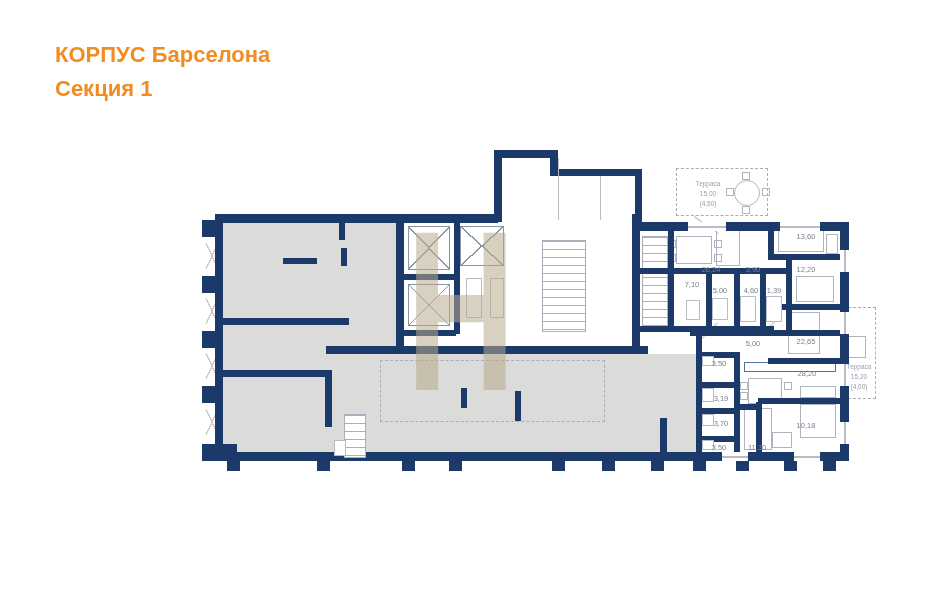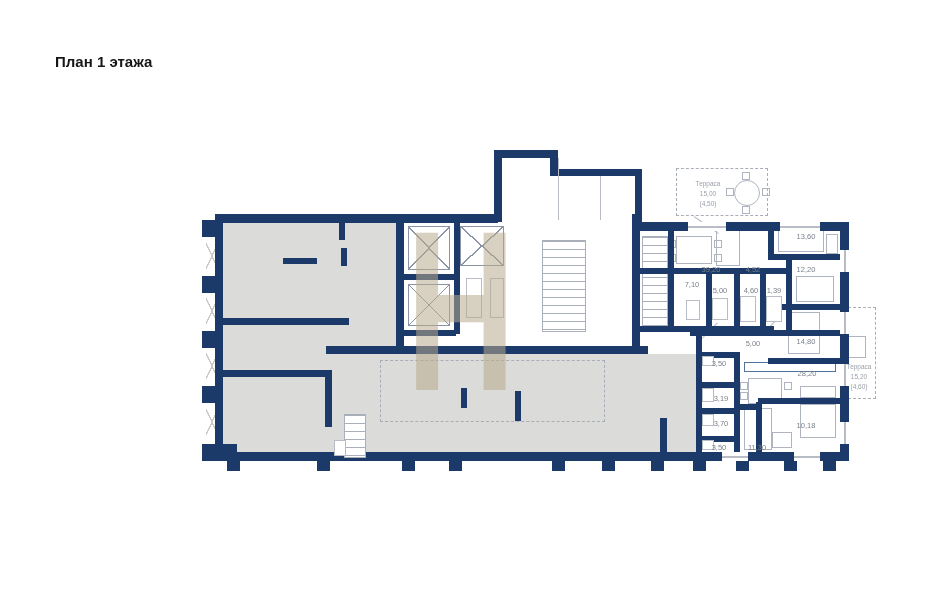--- a/index.html
+++ b/index.html
@@ -40,21 +40,22 @@
     color:rgba(184,169,141,0.55);transform:scaleY(1.5);transform-origin:top left;z-index:7;}
   .wm-circle{left:548px;top:167px;width:92px;height:92px;border-radius:50%;
     background:rgba(246,201,77,0.95);z-index:7;display:flex;align-items:center;justify-content:center;}
   .wm-pro{position:static!important;font-size:36px;font-weight:bold;color:#8d9094;letter-spacing:1px;}
   .wm-brand{left:418px;top:383px;font-size:21px;color:#b3b3b1;z-index:7;}
 </style>
 </head>
 <body>
 
 <div class="header">
-  <div class="t-floor">План 1 этажа</div>
+  <div class="t-building">КОРПУС Барселона</div>
+  <div class="t-section">Секция 1</div>
 </div>
 
 <div class="plan">
 
   <div class="g" style="left:223px;top:223px;width:173px;height:230px"></div>
   <div class="g" style="left:330px;top:354px;width:368px;height:98px"></div>
 
   <div class="dash" style="left:380px;top:360px;width:225px;height:62px"></div>
 
   <div class="w" style="left:215px;top:214px;width:192px;height:9px"></div>
@@ -205,30 +206,30 @@
   <div class="lite" style="left:686px;top:300px;width:14px;height:20px"></div>
   <div class="lite" style="left:712px;top:298px;width:16px;height:22px"></div>
   <div class="lite" style="left:740px;top:296px;width:16px;height:26px"></div>
   <div class="lite" style="left:766px;top:296px;width:16px;height:26px"></div>
   <div class="lite" style="left:702px;top:356px;width:12px;height:10px"></div>
   <div class="lite" style="left:702px;top:388px;width:12px;height:14px"></div>
   <div class="lite" style="left:702px;top:414px;width:12px;height:12px"></div>
   <div class="lite" style="left:702px;top:440px;width:12px;height:10px"></div>
 
   <div style="left:0;top:0;width:941px;height:600px">
-      <div class="room-label" style="left: 711px; top: 269px;">39,20</div>
-      <div class="room-label" style="left: 753px; top: 269px;">4,52</div>
+      <div class="room-label" style="left: 711px; top: 269px;">26,24</div>
+      <div class="room-label" style="left: 753px; top: 269px;">3,90</div>
       <div class="room-label" style="left: 806px; top: 236px;">13,60</div>
       <div class="room-label" style="left: 806px; top: 269px;">12,20</div>
       <div class="room-label" style="left: 692px; top: 284px;">7,10</div>
       <div class="room-label" style="left: 720px; top: 290px;">5,00</div>
       <div class="room-label" style="left: 751px; top: 290px;">4,60</div>
       <div class="room-label" style="left: 774px; top: 290px;">1,39</div>
       <div class="room-label" style="left: 753px; top: 343px;">5,00</div>
-      <div class="room-label" style="left: 806px; top: 341px;">14,80</div>
+      <div class="room-label" style="left: 806px; top: 341px;">22,65</div>
       <div class="room-label" style="left: 719px; top: 363px;">3,50</div>
       <div class="room-label" style="left: 807px; top: 373px;">28,20</div>
       <div class="room-label" style="left: 721px; top: 398px;">3,19</div>
       <div class="room-label" style="left: 721px; top: 423px;">3,70</div>
       <div class="room-label" style="left: 806px; top: 425px;">10,18</div>
       <div class="room-label" style="left: 719px; top: 447px;">3,50</div>
       <div class="room-label" style="left: 757px; top: 447px;">11,30</div>
     </div>
 
   <div class="tlabel" style="left:708px;top:194px">

